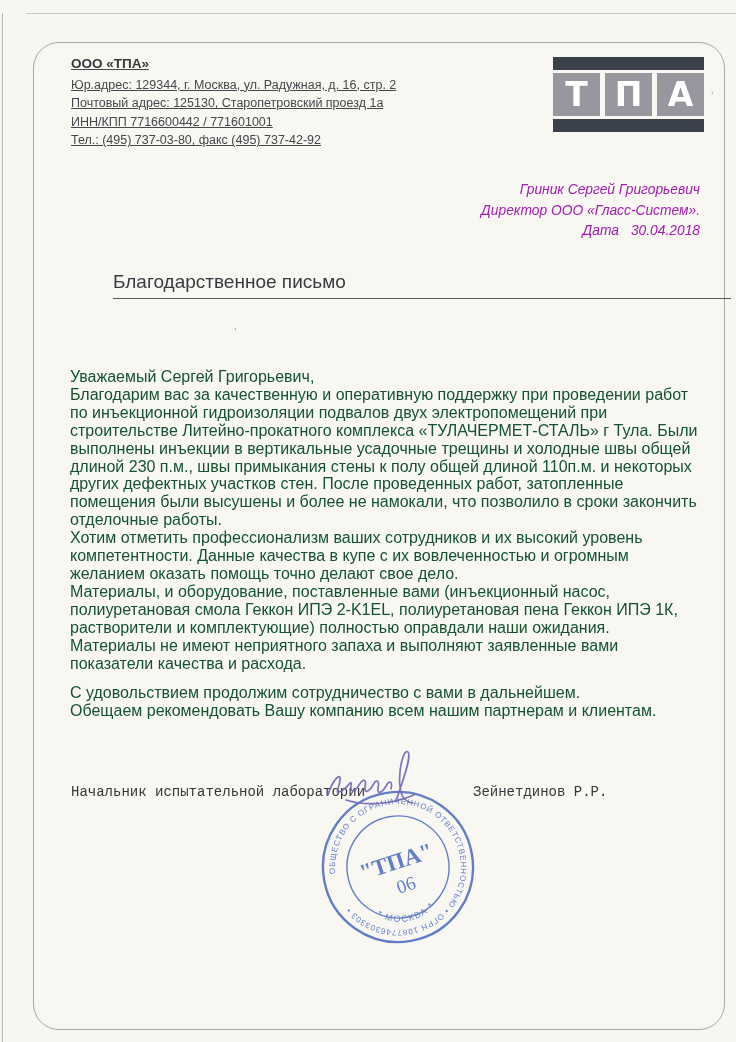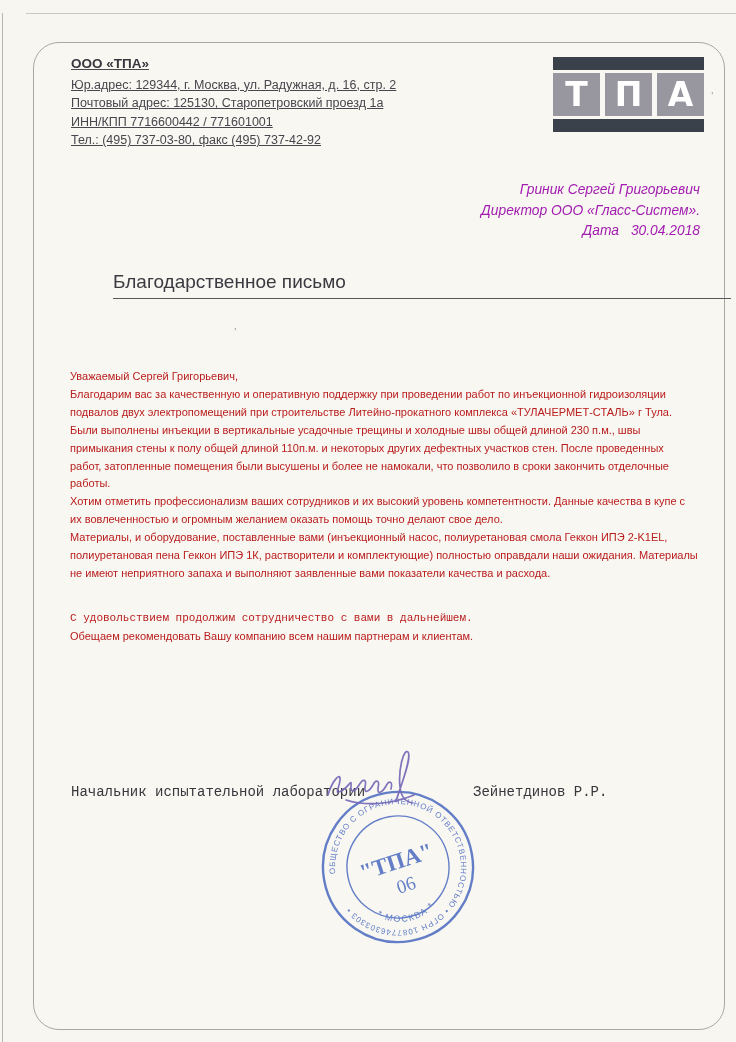--- a/index.html
+++ b/index.html
@@ -43,24 +43,24 @@
   
   .title-wrap{
     position:absolute;left:70px;top:271px;width:618px;
     border-bottom:1.4px solid #58585c;padding-bottom:5px;
     font-size:19px;color:#3a3a40;margin-left:43px;
   }
 
   
   .body-text{
     position:absolute;left:70px;top:368px;width:628px;
-    font-size:11px;line-height:17.9px;color:#b91c1c;
+    font-size:16px;line-height:17.9px;color:#14532d;
   }
   .body-text p{margin:0;}
-  .body-text p.closing-start{margin-top:27px;font-family:Liberation Mono, monospace;}
+  .body-text p.closing-start{margin-top:12px;}
 
   
   .sign-row{position:absolute;left:71px;top:784px;width:620px;font-size:14px;color:#37373c;font-family:Liberation Mono, monospace;}
   .sign-name{position:absolute;left:402px;top:0;}
 
   
   .stamp{position:absolute;left:318px;top:787px;width:160px;height:160px;opacity:.85;}
   .ink-signature{position:absolute;left:322px;top:745px;width:120px;height:72px;opacity:.92;}
 </style>
 </head>

